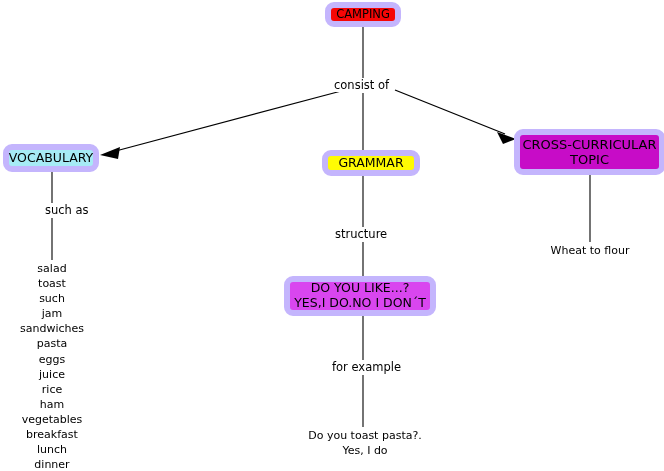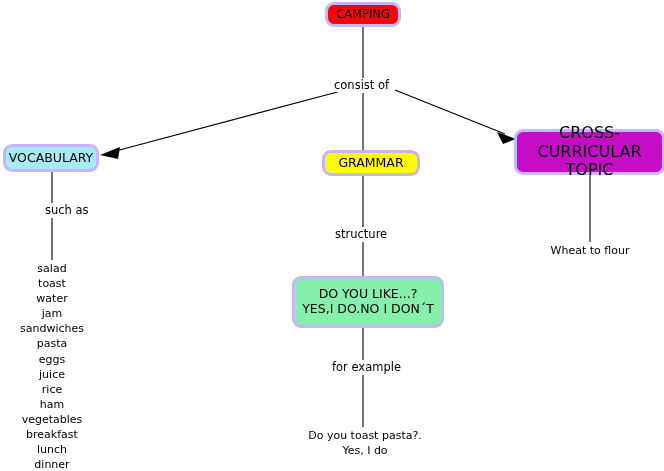--- a/index.html
+++ b/index.html
@@ -24,21 +24,21 @@
   .edges {
     position: absolute;
     left: 0; top: 0;
     width: 664px;
     height: 471px;
     pointer-events: none;
   }
   .node {
     position: absolute;
     box-sizing: border-box;
-    border: 3px solid #c4b5fd;
+    border: 6px solid #c4b5fd;
     border-radius: 9px;
     display: flex;
     align-items: center;
     justify-content: center;
     text-align: center;
     line-height: 1.18;
     white-space: pre-line;
     z-index: 3;
   }
   .node-camping {
@@ -56,26 +56,26 @@
   .node-grammar {
     left: 322px; top: 150px;
     width: 98px; height: 26px;
     background: #fffb03;
     font-size: 12.5px;
   }
   .node-cross-curricular {
     left: 514px; top: 129px;
     width: 151px; height: 46px;
     background: #c70cc7;
-    font-size: 16px;
+    font-size: 13px;
   }
   .node-question {
-    left: 292px; top: 276px;
-    width: 152px; height: 52px;
-    background: #86efac;
+    left: 284px; top: 276px;
+    width: 152px; height: 40px;
+    background: #d946ef;
     font-size: 12.5px;
   }
   .edge-label {
     position: absolute;
     font-size: 11.5px;
     color: #000000;
     white-space: nowrap;
     background: #ffffff;
     padding: 0 3px;
     z-index: 2;
@@ -150,21 +150,21 @@
   <div class="edge-label label-consist-of">consist of</div>
 
   <div class="edge-label label-such-as">such as</div>
 
   <div class="edge-label label-structure">structure</div>
 
   <div class="edge-label label-for-example">for example</div>
 
   <div class="plain-text text-wordlist">salad
 toast
-water
+such
 jam
 sandwiches
 pasta
 eggs
 juice
 rice
 ham
 vegetables
 breakfast
 lunch

